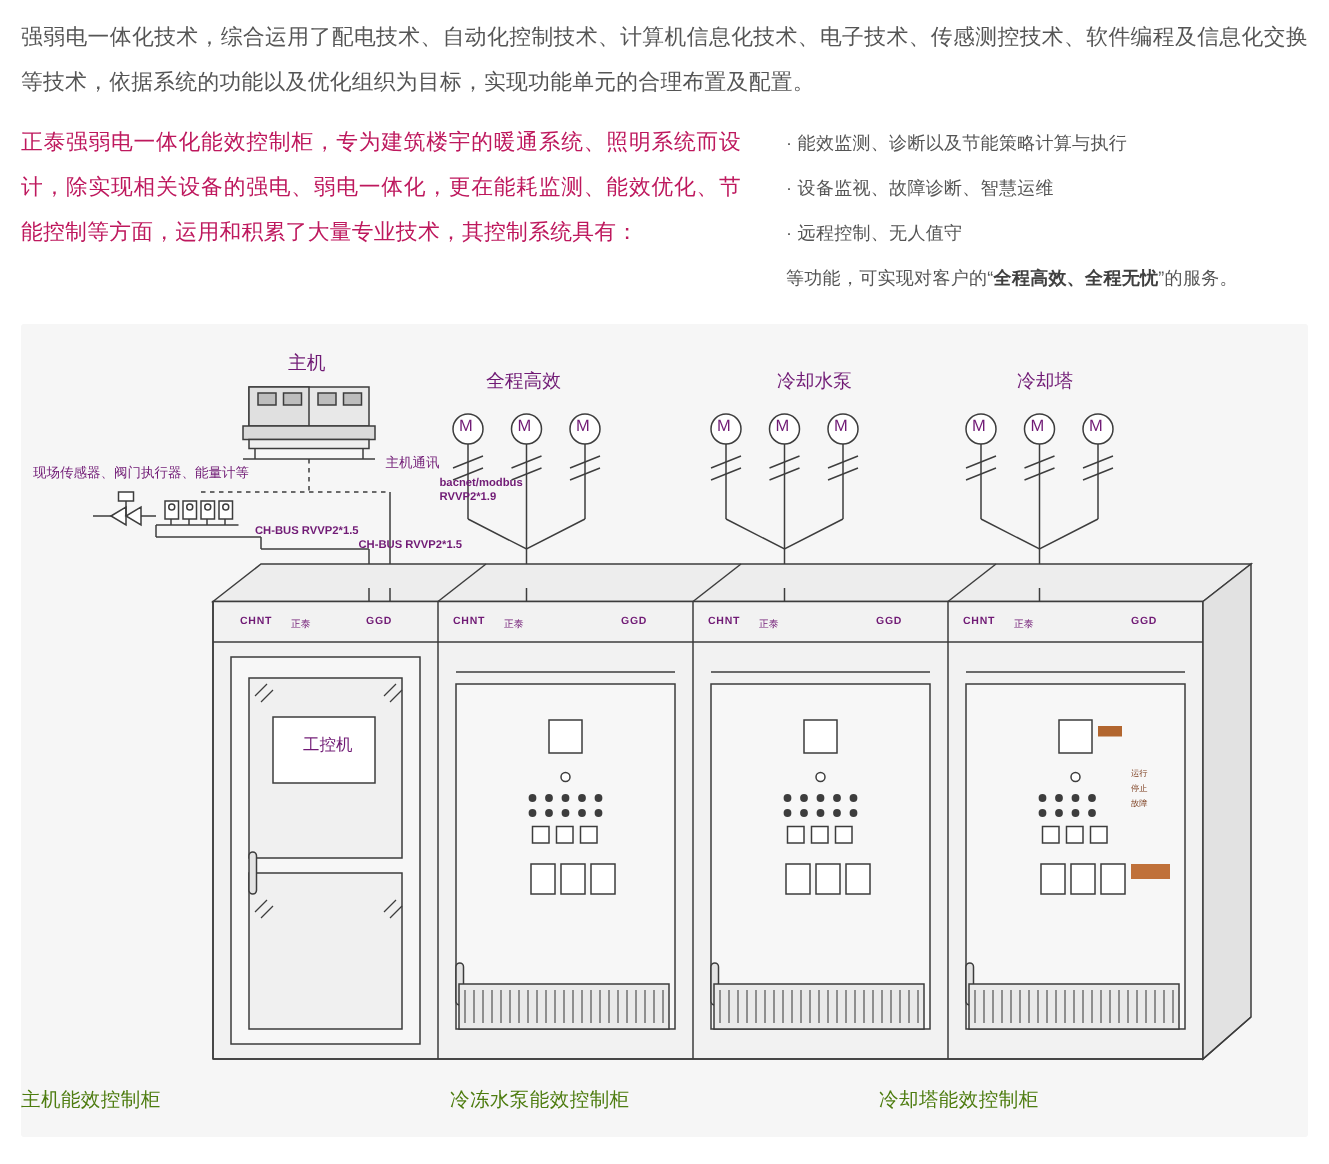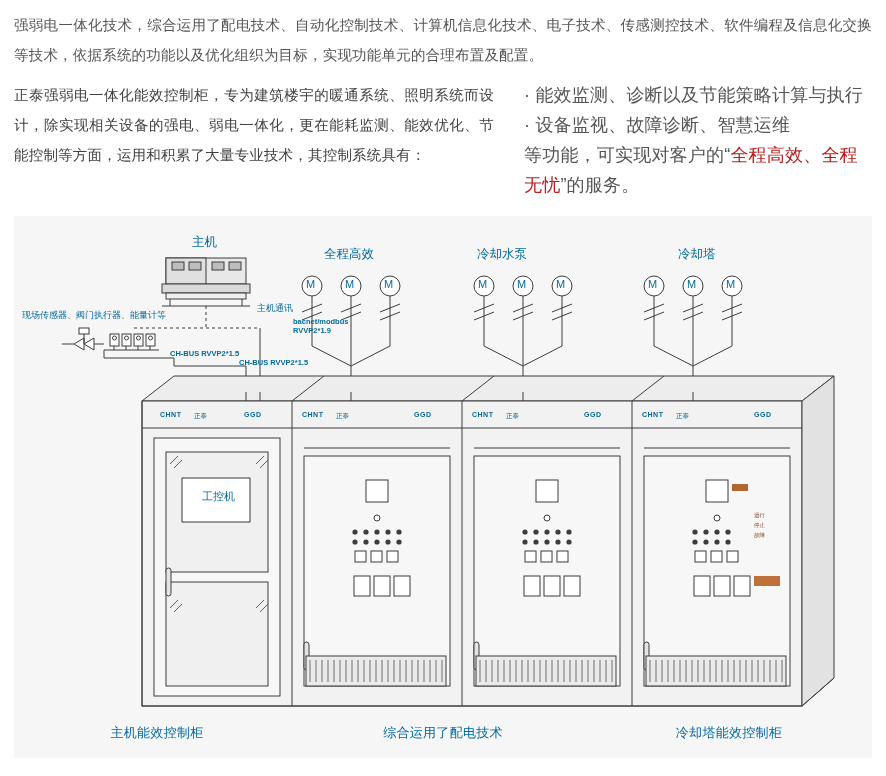--- a/index.html
+++ b/index.html
@@ -37,34 +37,34 @@
     left: 14px;
     top: 80px;
     width: 858px;
     display: flex;
     gap: 30px;
   }
   .col-left {
     width: 480px;
     font-size: 14.5px;
     line-height: 30px;
-    color: #404040;
+    color: #be185d;
     text-align: justify;
     letter-spacing: 0.2px;
   }
   .col-right {
     width: 348px;
-    font-size: 18px;
+    font-size: 12px;
     line-height: 30px;
     color: #555;
     letter-spacing: 0.2px;
   }
   .col-right .bullet { white-space: nowrap; }
   .col-right .closing { margin-top: 0; }
-  .col-right .closing b { color: #b91c1c; font-weight: normal; }
+  .col-right .closing b { color: #404040; font-weight: bold; }
 
   
   .figure {
     position: absolute;
     left: 14px;
     top: 216px;
     width: 858px;
     height: 542px;
     background: #f6f6f6;
     border-radius: 2px;
@@ -80,49 +80,50 @@
   }
   .cap-row {
     position: absolute;
     left: 0;
     bottom: 16px;
     width: 858px;
     display: flex;
   }
   .cap {
     flex: 1;
-    text-align: center;
+    text-align: left;
     font-size: 13px;
-    color: #0369a1;
+    color: #4d7c0f;
     letter-spacing: 0.3px;
   }
   .lbl {
     position: absolute;
     font-size: 12.5px;
-    color: #0369a1;
+    color: #701a75;
     white-space: nowrap;
   }
   .lbl.small { font-size: 9px; }
   .lbl.tiny { font-size: 7.5px; font-weight: bold; padding-left: 39px; }
   .lbl.mini { font-size: 6.5px; }
   .lbl.cab { font-size: 7px; font-weight: bold; letter-spacing: .5px;}
   .lbl.ind { font-size: 5.5px; color:#7a3a1a; }
 </style>
 </head>
 <body>
 
 <div class="page">
 
   <div class="intro">强弱电一体化技术，综合运用了配电技术、自动化控制技术、计算机信息化技术、电子技术、传感测控技术、软件编程及信息化交换等技术，依据系统的功能以及优化组织为目标，实现功能单元的合理布置及配置。</div>
 
   <div class="cols">
     <div class="col-left">正泰强弱电一体化能效控制柜，专为建筑楼宇的暖通系统、照明系统而设计，除实现相关设备的强电、弱电一体化，更在能耗监测、能效优化、节能控制等方面，运用和积累了大量专业技术，其控制系统具有：</div>
     <div class="col-right">
       <div class="bullet">· 能效监测、诊断以及节能策略计算与执行</div>
       <div class="bullet">· 设备监视、故障诊断、智慧运维</div>
+      <div class="bullet">· 远程控制、无人值守</div>
       <div class="closing"><span>等功能，可实现对客户的“</span><b>全程高效、全程无忧</b><span>”的服务。</span></div>
     </div>
   </div>
 
   <div class="figure">
     <div class="fig-inner">
 
       <svg class="schematic" width="858" height="542" viewBox="0 0 858 542">
         <g fill="none" stroke="#3d3d3d" stroke-width="1">
 
@@ -417,21 +418,21 @@
           <line x1="232" y1="176" x2="232" y2="185"></line>
           <line x1="246" y1="176" x2="246" y2="185"></line>
           <line x1="337" y1="176" x2="337" y2="185"></line>
           <line x1="509" y1="176" x2="509" y2="185"></line>
           <line x1="679" y1="176" x2="679" y2="185"></line>
         </g>
       </svg>
 
       <div class="lbl" style="left:178px; top:18px;">主机</div>
       <div class="lbl" style="left:310px; top:30px;">全程高效</div>
-      <div class="lbl" style="left:463px; top:30px;">冷却水泵</div>
+      <div class="lbl" style="left:504px; top:30px;">冷却水泵</div>
       <div class="lbl" style="left:664px; top:30px;">冷却塔</div>
 
       <div class="lbl small" style="left:8px; top:93px;">现场传感器、阀门执行器、能量计等</div>
       <div class="lbl small" style="left:243px; top:86px;">主机通讯</div>
       <div class="lbl tiny" style="left:240px; top:101px;">bacnet/modbus</div>
       <div class="lbl tiny" style="left:240px; top:110px;">RVVP2*1.9</div>
       <div class="lbl tiny" style="left:117px; top:133px;">CH-BUS RVVP2*1.5</div>
       <div class="lbl tiny" style="left:186px; top:142px;">CH-BUS  RVVP2*1.5</div>
 
       <div class="lbl" style="left:292px; top:62px; font-size:11px;">M</div>
@@ -461,19 +462,19 @@
       <div class="lbl cab" style="left:740px; top:195px;">GGD</div>
 
       <div class="lbl" style="left:176px; top:273px; font-size:11px;margin-left:12px;">工控机</div>
 
       <div class="lbl ind" style="left:740px; top:296px;">运行</div>
       <div class="lbl ind" style="left:740px; top:306px;">停止</div>
       <div class="lbl ind" style="left:740px; top:316px;">故障</div>
 
       <div class="cap-row">
         <div class="cap">主机能效控制柜</div>
-        <div class="cap">综合运用了配电技术</div>
+        <div class="cap">冷冻水泵能效控制柜</div>
         <div class="cap">冷却塔能效控制柜</div>
       </div>
 
     </div>
   </div>
 </div>
 
 </body></html>

